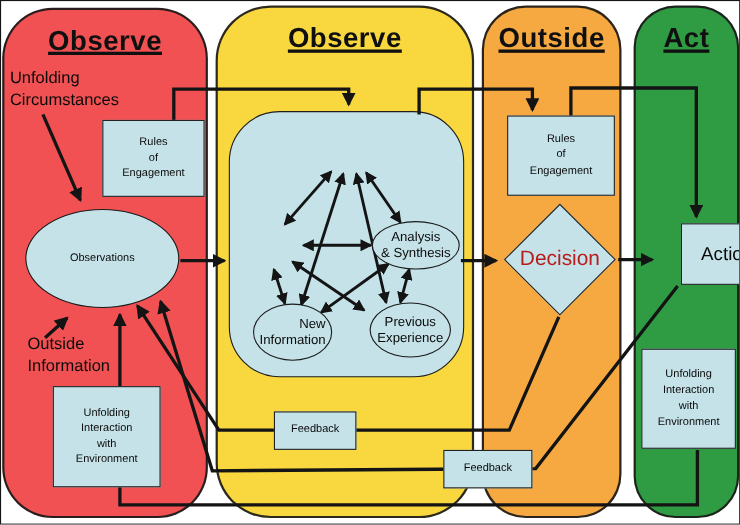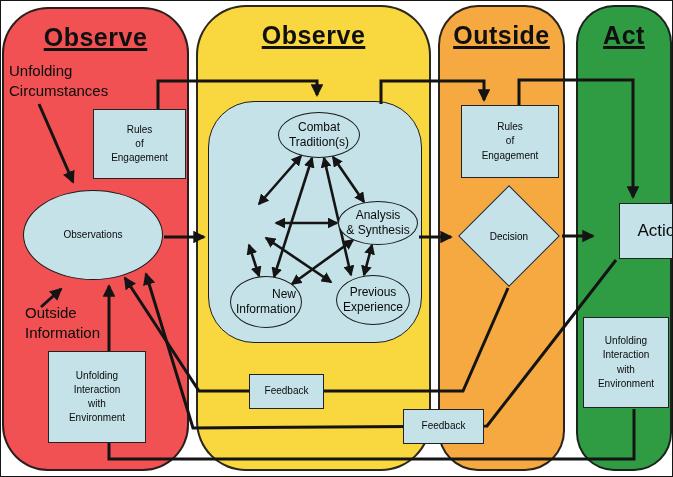--- a/index.html
+++ b/index.html
@@ -10,21 +10,21 @@
   #col-decide{left:437px;top:4px;width:127px;height:466px;border-radius:40px;background:var(--decide);}
   #col-act{left:575px;top:4px;width:96px;height:466px;border-radius:38px;background:var(--act);}
   .col-title{position:absolute;top:14px;left:0;width:100%;text-align:center;font-weight:bold;font-size:25px;color:#101010;text-decoration:underline;text-decoration-thickness:2.5px;letter-spacing:.5px;}
   #orient-container{position:absolute;left:207px;top:100px;width:214px;height:242px;border-radius:46px;background:var(--node_fill);border:1.6px solid #1e1e1e;box-sizing:border-box;z-index:2;}
   #arrows{position:absolute;left:0;top:0;z-index:4;pointer-events:none;}
   .node{position:absolute;background:var(--node_fill);border:1.3px solid #222;box-sizing:border-box;display:flex;align-items:center;justify-content:center;text-align:center;color:#0a0a0a;z-index:5;white-space:pre-line;line-height:1.42;}
   .ellipse{border-radius:50%;border:1.6px solid #1a1a1a;}
   .lbl{position:absolute;color:#0a0a0a;white-space:pre-line;line-height:1.32;z-index:5;font-size:15px;}
   .f15{font-size:10px;} .f12{font-size:12px;line-height:1.25;} .f17{font-size:17px;}
   #decision-shape{position:absolute;left:472px;top:199px;width:72px;height:72px;transform:rotate(45deg);background:var(--node_fill);border:1.4px solid #222;box-sizing:border-box;z-index:5;}
-  #decision-label{position:absolute;left:446px;top:221px;width:124px;height:28px;display:flex;align-items:center;justify-content:center;font-size:10px;color:#000000;z-index:6;}
+  #decision-label{position:absolute;left:446px;top:221px;width:124px;height:28px;display:flex;align-items:center;justify-content:center;font-size:19px;color:#b91c1c;z-index:6;}
   .arrow{stroke:#141414;stroke-width:3;fill:none;marker-end:url(#ah);}
   .web{stroke:#141414;stroke-width:2.6;fill:none;marker-end:url(#ah);marker-start:url(#ah);}
 </style>
 </head>
 <body>
 
 <div id="frame">
 
   <div class="col" id="col-observe">
     <div class="col-title">Observe</div>
@@ -80,22 +80,20 @@
 of
 Engagement</div>
   <div class="node ellipse f15" style="left:22px;top:189px;width:140px;height:90px;">Observations</div>
   <div class="lbl" style="left:24px;top:302px;width:100px;">Outside
 Information</div>
   <div class="node f15" style="left:47px;top:350px;width:98px;height:92px;">Unfolding
 Interaction
 with
 Environment</div>
 
-  <div class="node ellipse f12" style="left:277px;top:111px;width:82px;height:46px;">Combat
-Tradition(s)</div>
   <div class="node ellipse f12" style="left:337px;top:200px;width:80px;height:44px;">Analysis
 &amp; Synthesis</div>
   <div class="node ellipse f12" style="left:229px;top:275px;width:72px;height:52px;text-align:right;">New
 Information</div>
   <div class="node ellipse f12" style="left:335px;top:274px;width:74px;height:50px;">Previous
 Experience</div>
   <div class="node f15" style="left:248px;top:373px;width:75px;height:35px;">Feedback</div>
 
   <div class="node f15" style="left:460px;top:104px;width:98px;height:73px;">Rules
 of

